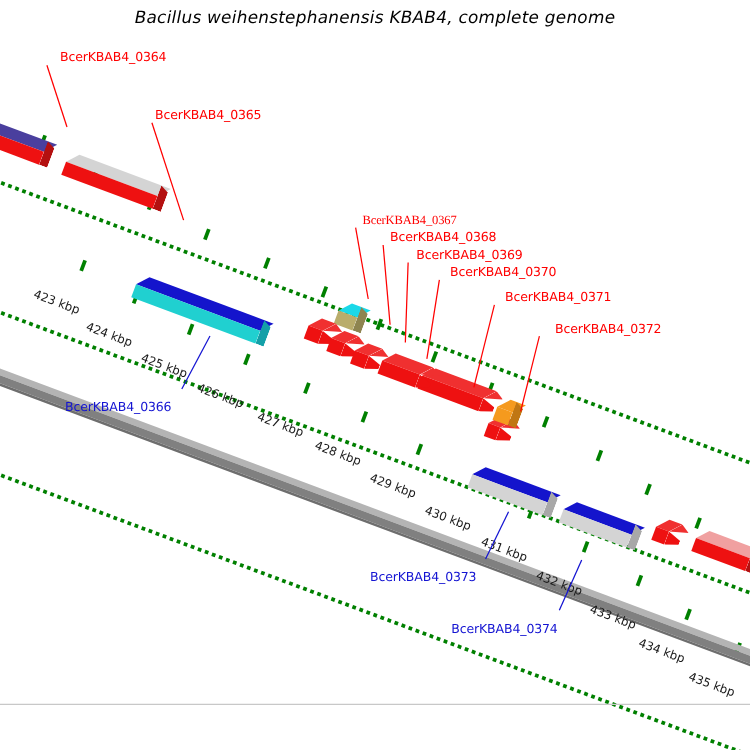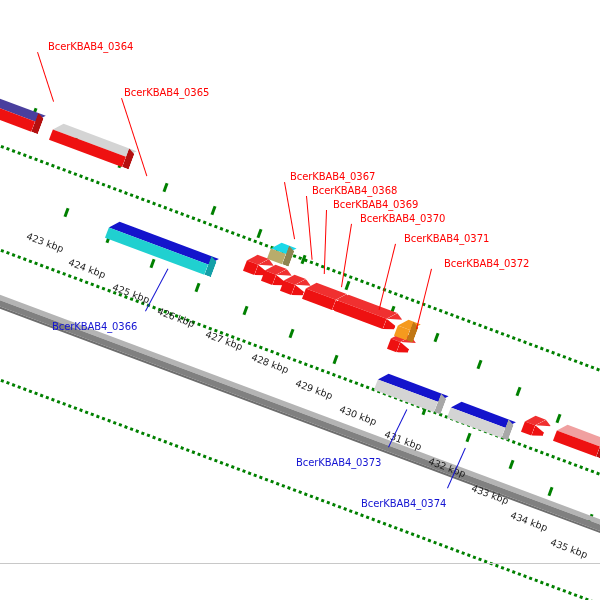--- a/index.html
+++ b/index.html
@@ -172,20 +172,21 @@
     border-top: 1px solid #ff0000;
     transform-origin: 0 0;
   }
   .leader.rev { border-top-color: #1414d2; }
 </style>
 </head>
 <body>
 
 <div id="viewer">
 
+  <div id="title">Bacillus weihenstephanensis KBAB4, complete genome</div>
 
   <div id="stage">
 
     <div id="ticklines">
         <div class="tickline" style="left: -140px; top: 92px; width: 900px; transform: rotate(20.5deg);"></div>
         <div class="tickline" style="left: -140px; top: 196px; width: 900px; transform: rotate(20.5deg);"></div>
         <div class="tickline" style="left: -140px; top: 326px; width: 900px; transform: rotate(20.5deg);"></div>
         <div class="tickdash" style="left: 65px; top: 208px; transform: rotate(20.5deg);"></div>
         <div class="tickdash" style="left: 33px; top: 108px; transform: rotate(20.5deg);"></div>
         <div class="tickdash" style="left: 107px; top: 234px; transform: rotate(20.5deg);"></div>
@@ -321,21 +322,21 @@
         <div class="tick-label" style="left: 551px; top: 536px; transform: rotate(20.5deg);">435 kbp</div>
       </div>
 
     <div id="genelabels">
         <div class="gene-label fwd" style="left: 48px; top: 41px;">BcerKBAB4_0364</div>
         <div class="leader" style="left: 38px; top: 52px; width: 52px; transform: rotate(72deg);"></div>
         <div class="gene-label fwd" style="left: 124px; top: 87px;">BcerKBAB4_0365</div>
         <div class="leader" style="left: 122px; top: 98px; width: 82px; transform: rotate(72deg);"></div>
         <div class="gene-label rev" style="left: 52px; top: 321px;">BcerKBAB4_0366</div>
         <div class="leader rev" style="left: 145px; top: 311px; width: 48px; transform: rotate(-62deg);"></div>
-        <div class="gene-label fwd" style="left: 290px; top: 171px;">BcerKBAB4_0367</div>
+        <div class="gene-label fwd" style="left: 290px; top: 171px; font-family: Liberation Serif, serif;">BcerKBAB4_0367</div>
         <div class="leader" style="left: 285px; top: 182px; width: 58px; transform: rotate(80deg);"></div>
         <div class="gene-label fwd" style="left: 312px; top: 185px;">BcerKBAB4_0368</div>
         <div class="leader" style="left: 307px; top: 196px; width: 64px; transform: rotate(85deg);"></div>
         <div class="gene-label fwd" style="left: 333px; top: 199px;">BcerKBAB4_0369</div>
         <div class="leader" style="left: 327px; top: 210px; width: 64px; transform: rotate(92deg);"></div>
         <div class="gene-label fwd" style="left: 360px; top: 213px;">BcerKBAB4_0370</div>
         <div class="leader" style="left: 352px; top: 224px; width: 64px; transform: rotate(99deg);"></div>
         <div class="gene-label fwd" style="left: 404px; top: 233px;">BcerKBAB4_0371</div>
         <div class="leader" style="left: 396px; top: 244px; width: 68px; transform: rotate(104deg);"></div>
         <div class="gene-label fwd" style="left: 444px; top: 258px;">BcerKBAB4_0372</div>

